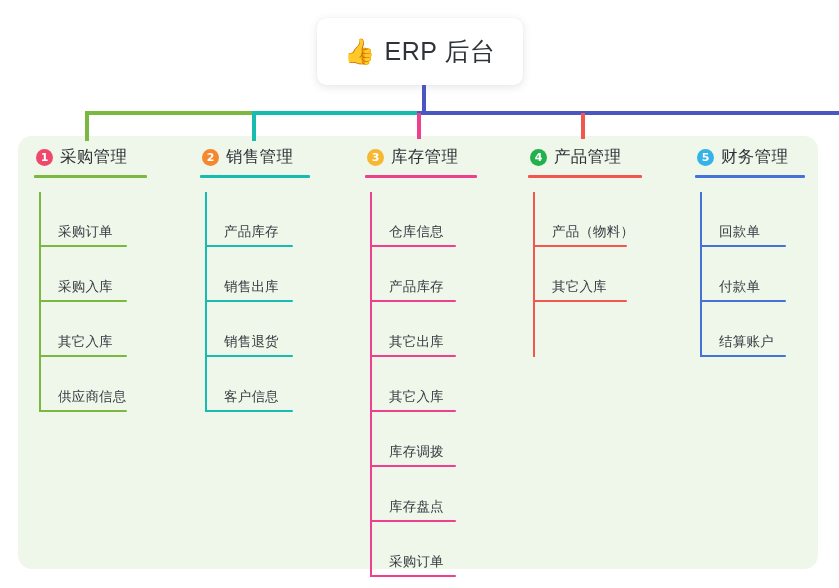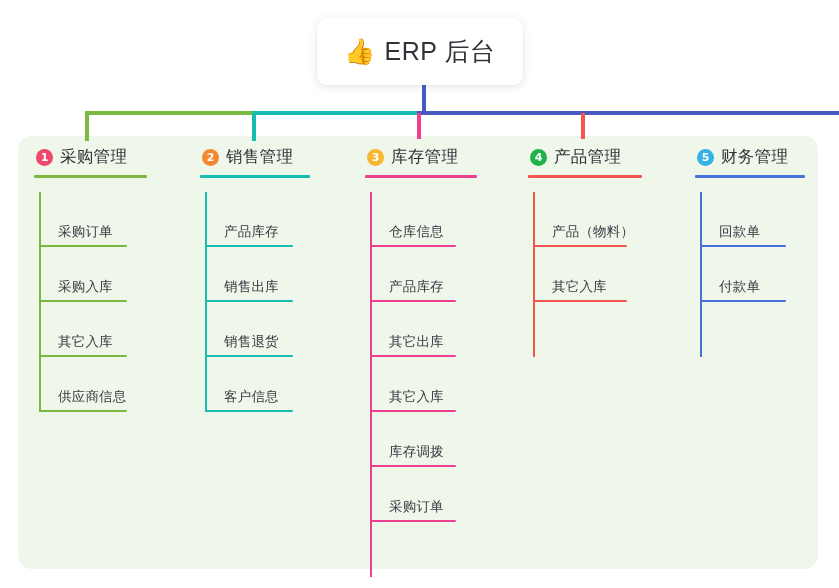--- a/index.html
+++ b/index.html
@@ -248,20 +248,24 @@
           </div>
           <div class="item">
             <span class="item-label">其它入库</span>
             <div class="item-rule" style="width: 86px; background: rgb(239, 63, 143);"></div>
           </div>
           <div class="item">
             <span class="item-label">库存调拨</span>
             <div class="item-rule" style="width: 86px; background: rgb(239, 63, 143);"></div>
           </div>
           <div class="item">
+            <span class="item-label">库存盘点</span>
+            <div class="item-rule" style="width: 86px; background: rgb(239, 63, 143);"></div>
+          </div>
+          <div class="item">
             <span class="item-label">采购订单</span>
             <div class="item-rule" style="width: 86px; background: rgb(239, 63, 143);"></div>
           </div>
         </div>
       </div>
       <div class="col" style="left: 528px;">
         <div class="col-head">
           <span class="badge" style="background: rgb(34, 177, 76);">4</span>
           <span class="col-title">产品管理</span>
         </div>
@@ -287,17 +291,21 @@
         <div class="items">
           <div class="spine" style="top: 0px; height: 165px; background: rgb(68, 114, 216);"></div>
           <div class="item">
             <span class="item-label">回款单</span>
             <div class="item-rule" style="width: 86px; background: rgb(68, 114, 216);"></div>
           </div>
           <div class="item">
             <span class="item-label">付款单</span>
             <div class="item-rule" style="width: 86px; background: rgb(68, 114, 216);"></div>
           </div>
+          <div class="item">
+            <span class="item-label">结算账户</span>
+            <div class="item-rule" style="width: 86px; background: rgb(68, 114, 216);"></div>
+          </div>
         </div>
       </div>
     </div>
 
 </div>
 
 </body></html>

